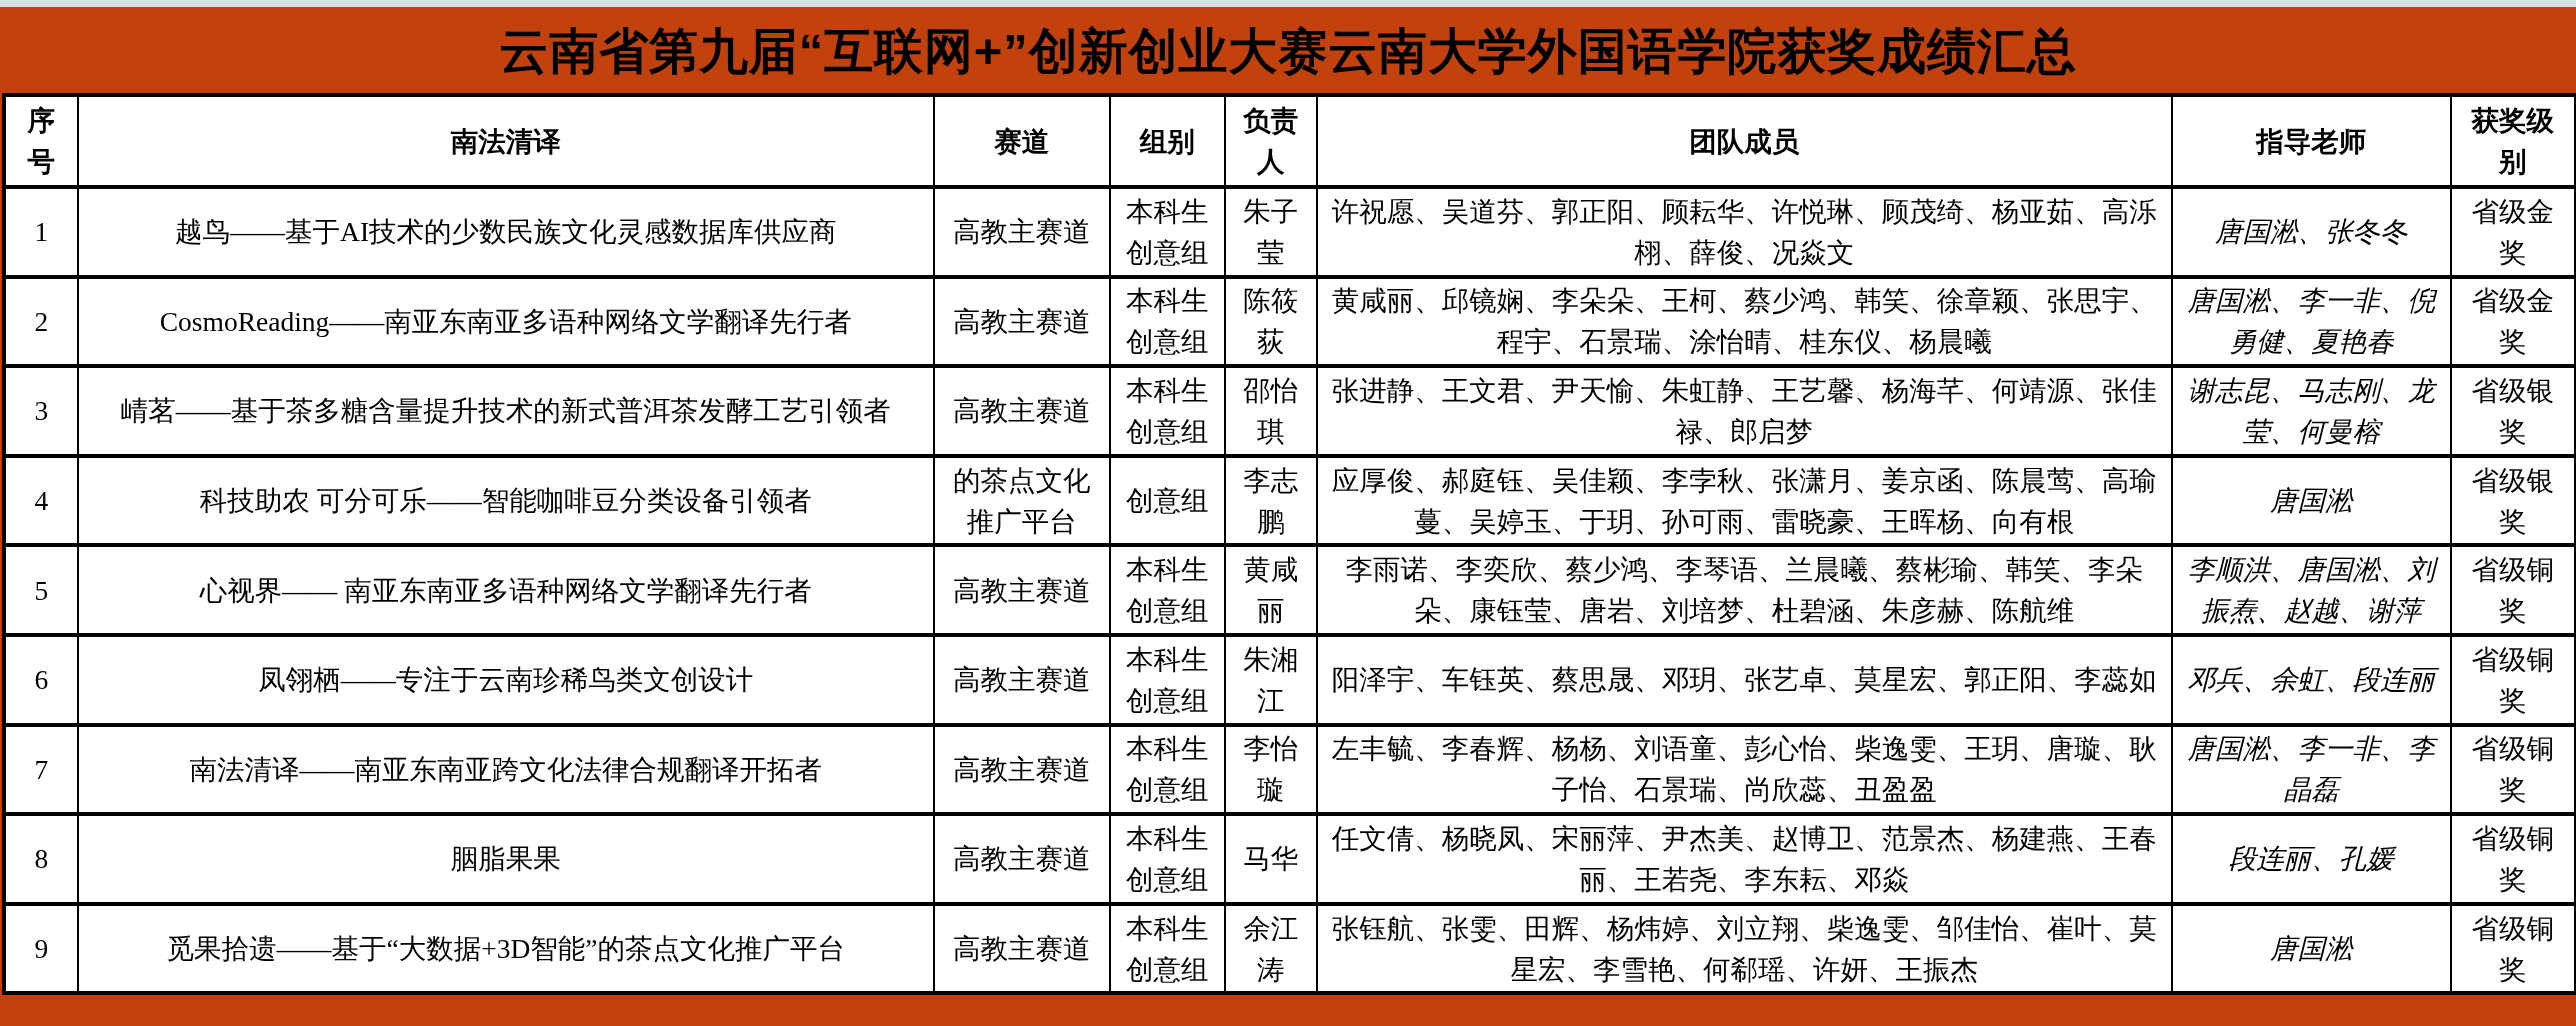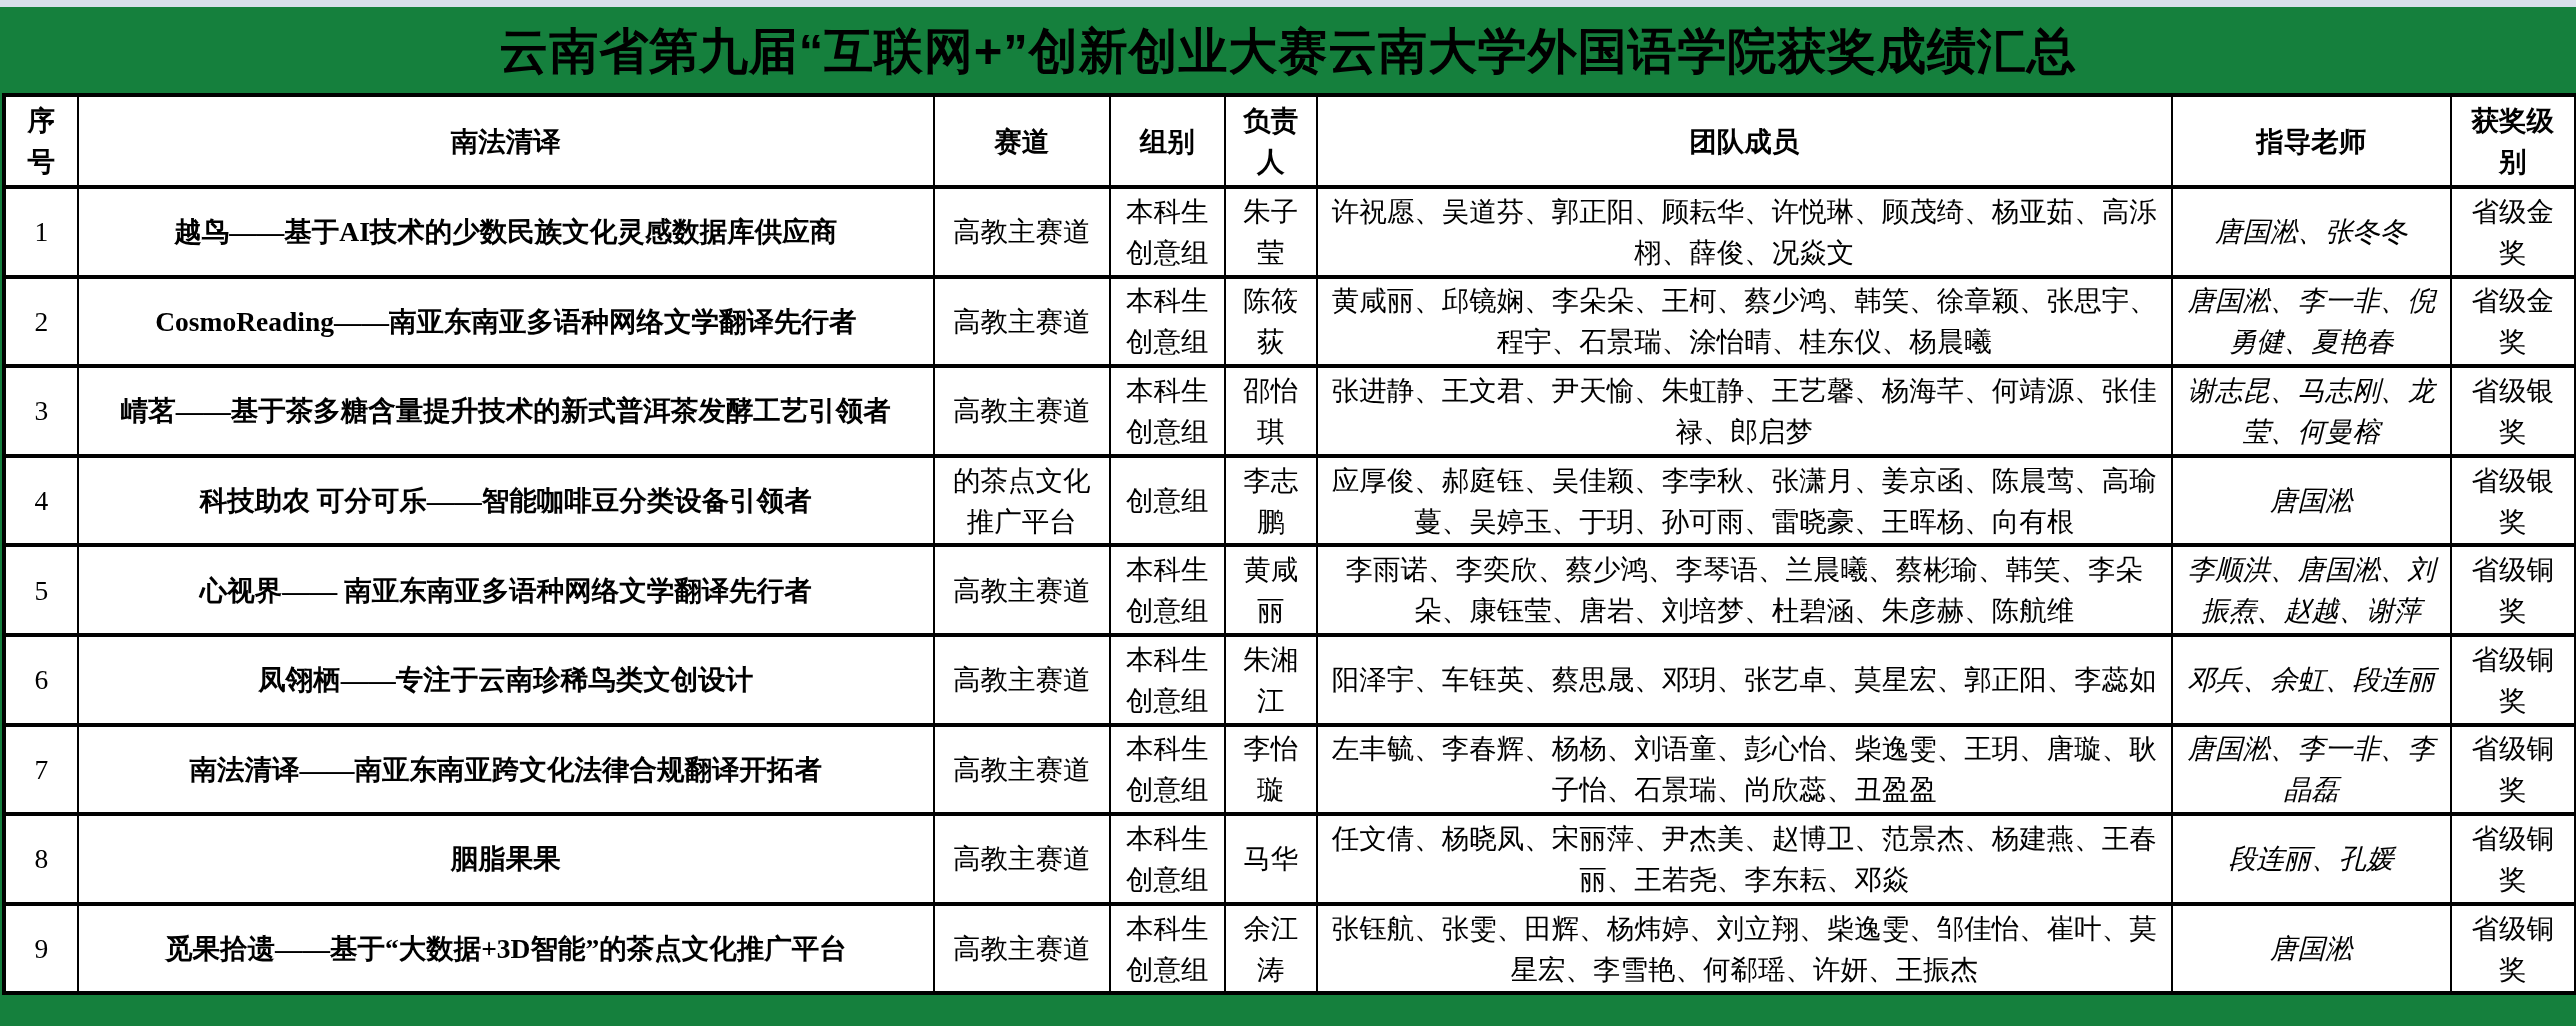--- a/index.html
+++ b/index.html
@@ -9,21 +9,21 @@
     width: 2576px;
     height: 1027px;
     overflow: hidden;
     font-family: "Liberation Serif", "DejaVu Serif", serif;
     color: #000;
   }
   .page {
     position: relative;
     width: 2576px;
     height: 1027px;
-    background: #15803d;
+    background: #c2410c;
   }
   .top-strip {
     width: 100%;
     height: 7px;
     background: #d8dfeb;
   }
   .title {
     height: 86px;
     line-height: 88px;
     text-align: center;
@@ -53,21 +53,21 @@
     overflow: hidden;
   }
   table.awards { border: 4.4px solid #000; }
   thead tr { height: 92px; }
   tbody tr { height: 85px; }
   th {
     font-weight: bold;
     font-size: 29px;
   }
   td.c-no { font-size: 31px; }
-  td.c-project { padding: 1.8px 12.4px; font-weight: bold; }
+  td.c-project { padding: 1.8px 12.4px; }
   td.c-members { padding: 1.8px 27px; margin-left: 32px; }
   td.c-advisors { padding: 1.8px 10.6px; font-style: italic; }
   td.c-award { padding: 1.8px 5.3px; margin-left: 48px; }
 </style>
 </head>
 <body>
 
 <div class="page">
   <div class="top-strip"></div>
   <div class="title">云南省第九届“互联网+”创新创业大赛云南大学外国语学院获奖成绩汇总</div>

